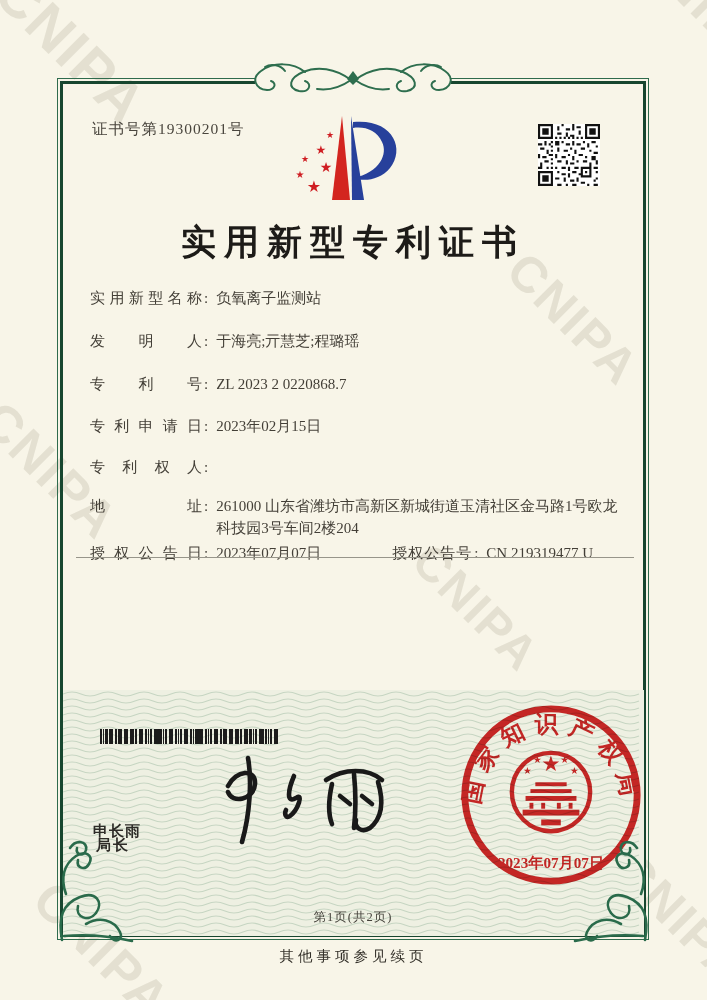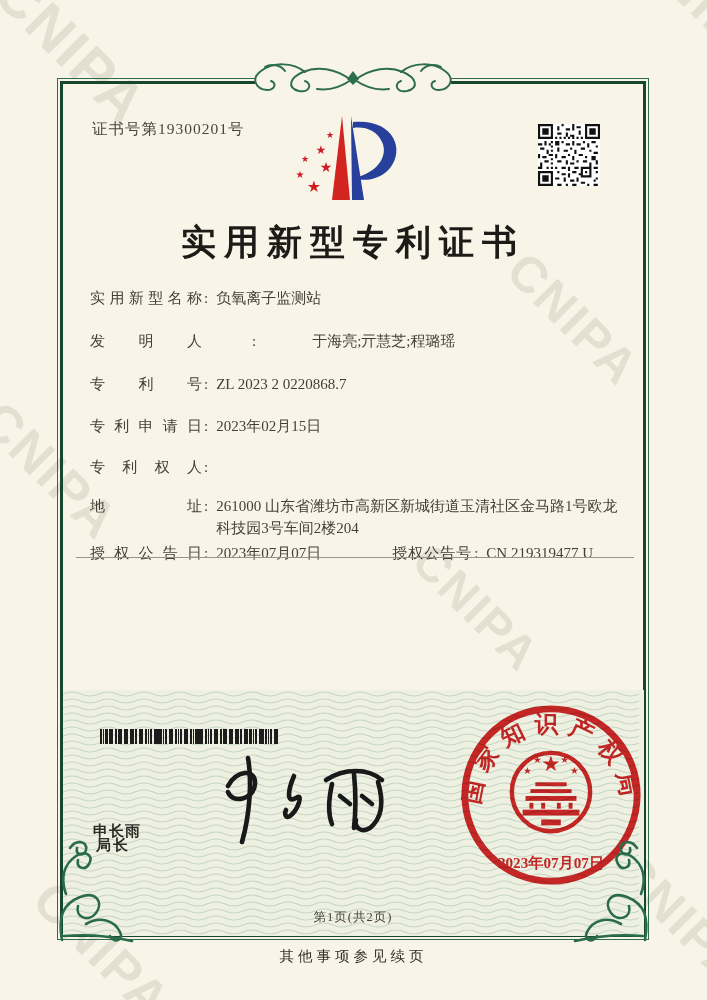--- a/index.html
+++ b/index.html
@@ -192,21 +192,21 @@
       M9 28h2v1h-2z M13 28h1v1h-1z M16 28h2v1h-2z M20 27h2v1h-2z M23 28h1v1h-1z M26 28h2v1h-2z"></path>
   </svg>
 
   <div class="title">实用新型专利证书</div>
 
   <div class="frow" style="top:288px;">
     <span class="flabel">实用新型名称</span>
     <span class="fcolon">:</span>
     <span class="fvalue">负氧离子监测站</span>
   </div>
-  <div class="frow" style="top:331px;gap:48px;">
+  <div class="frow" style="top:331px;">
     <span class="flabel">发明人</span>
     <span class="fcolon">:</span>
     <span class="fvalue">于海亮;亓慧芝;程璐瑶</span>
   </div>
   <div class="frow" style="top:374px;align-items:center;">
     <span class="flabel">专利号</span>
     <span class="fcolon">:</span>
     <span class="fvalue">ZL 2023 2 0220868.7</span>
   </div>
   <div class="frow" style="top:416px;align-items:center;">

